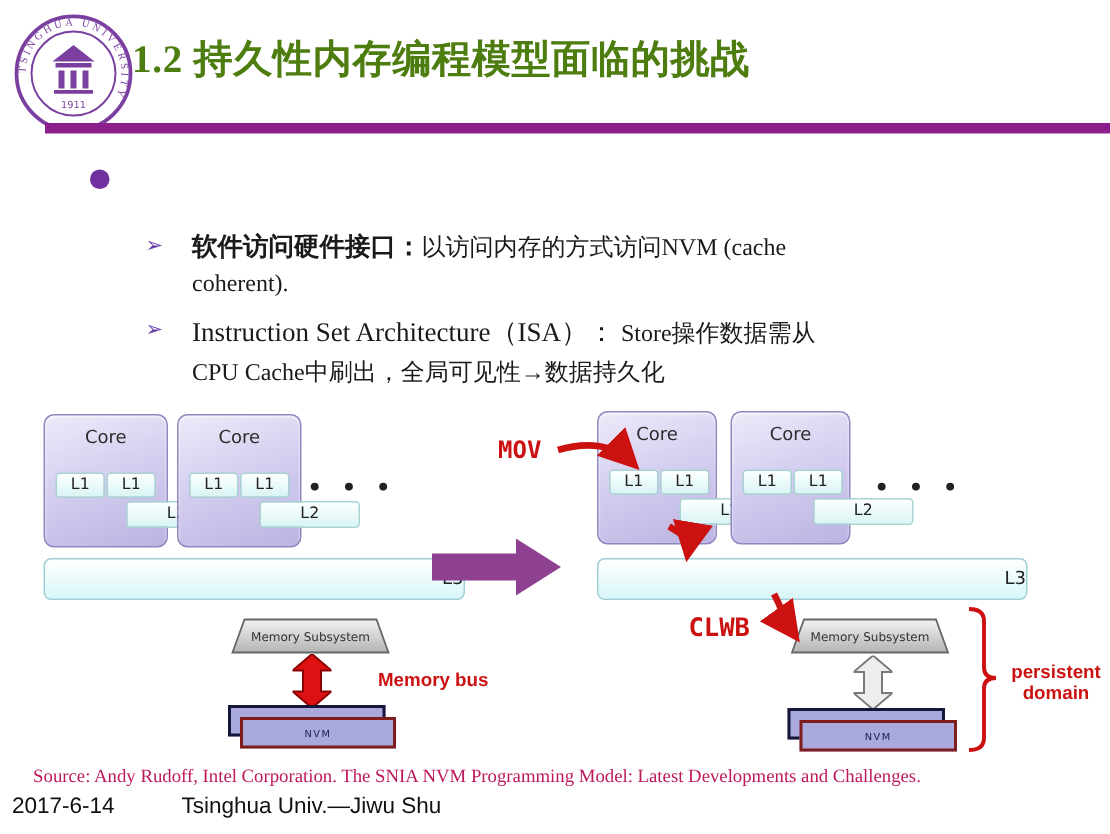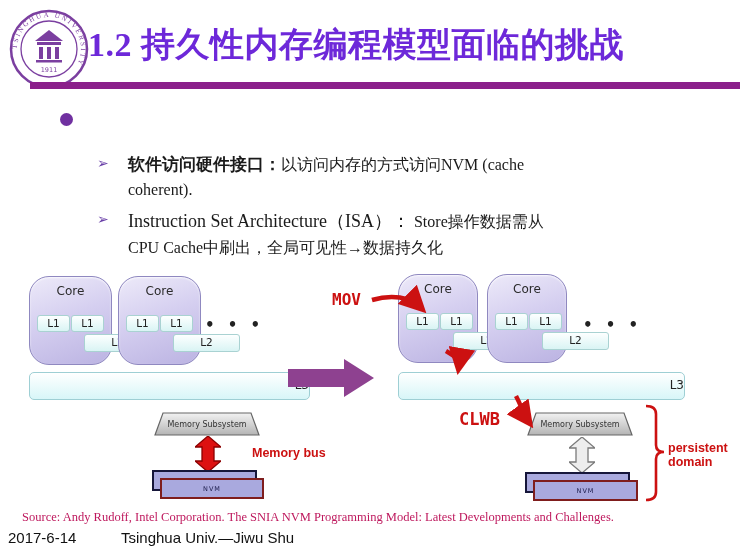--- a/index.html
+++ b/index.html
@@ -3,41 +3,41 @@
 <meta charset="utf-8">
 <style>
   html,body{margin:0;padding:0;background:#e8e8e8;}
   .slide{position:relative;width:740px;height:556px;background:#ffffff;overflow:hidden;
          font-family:"Liberation Sans",sans-serif;}
   .abs{position:absolute;}
 
   
   .logo{left:8px;top:8px;width:82px;height:82px;}
   .title{left:88px;top:22px;width:620px;font-family:"Liberation Serif",serif;
-         font-weight:bold;font-size:34px;letter-spacing:0.5px;color:#6d28d9;}
+         font-weight:bold;font-size:26px;letter-spacing:0.5px;color:#4d7c0f;}
   .divider{left:30px;top:82px;width:710px;height:7px;background:#8B1F8B;}
 
   
   .bullet-row{left:60px;top:104px;display:flex;align-items:flex-start;}
   .bullet-dot{width:13px;height:13px;border-radius:50%;background:#7030A0;margin-top:9px;}
   .bullet-text{margin-left:15px;font-size:22px;font-weight:bold;color:#7030A0;}
 
   
   .sub-bullet{left:97px;width:600px;color:#1a1a1a;}
   .sub-bullet .marker{position:absolute;left:0;top:2px;font-size:14px;color:#6A40A8;}
   .sub-bullet .line1{margin-left:31px;}
   .sub-bullet .line2{margin-left:31px;font-family:"Liberation Serif",serif;font-size:16px;margin-top:5px;}
   .sub-bullet .lead{font-size:17px;font-weight:bold;}
   .sub-bullet .rest{font-family:"Liberation Serif",serif;font-size:16px;}
   #sb1{top:153px;}
   #sb2{top:209px;}
   #sb2 .lead{font-family:"Liberation Serif",serif;font-weight:normal;font-size:18px;}
 
   
-  .core-box{width:81px;height:87px;border:1.5px solid #8F88C0;border-radius:20px;
+  .core-box{width:81px;height:87px;border:1.5px solid #8F88C0;border-radius:7px;
             background:linear-gradient(160deg,#EDEAF9 0%,#D5CFF0 45%,#BBB3E2 100%);
             box-shadow:inset 0 1px 2px rgba(255,255,255,.8);}
   .core-label{position:absolute;top:7px;left:0;width:100%;text-align:center;
               font-family:"DejaVu Sans",sans-serif;font-size:12px;color:#2b2b2b;}
   .cache{position:absolute;background:linear-gradient(#FDFFFF,#D9F4F4);
          border:1px solid #A9D2D2;border-radius:3px;text-align:center;
          font-family:"DejaVu Sans",sans-serif;font-size:10.5px;color:#222;line-height:15px;}
   .l1a{left:7px;top:38px;width:31px;height:15px;}
   .l1b{left:41px;top:38px;width:31px;height:15px;}
   .l2 {left:7px;top:57px;width:65px;height:16px;margin-left:47px;}
@@ -167,21 +167,21 @@
 
   <svg class="abs" style="left:569px;top:437px;" width="26" height="36">
     <polygon points="13,0 26,11 19,11 19,25 26,25 13,36 0,25 7,25 7,11 0,11" fill="#EDEDED" stroke="#7a7a7a" stroke-width="1.3"></polygon>
   </svg>
 
   <div class="abs nvm-back" style="left:525px;top:472px;width:101px;height:17px;"></div>
   <div class="abs nvm-front" style="left:533px;top:480px;width:101px;height:17px;">NVM</div>
 
   <div class="abs mono-note" style="left:332px;top:290px;font-size:16px;">MOV</div>
   <div class="abs mono-note" style="left:459px;top:409px;font-size:17px;">CLWB</div>
-  <div class="abs red-note" style="left:668px;top:441px;width:72px;font-size:12.5px;line-height:14px;">
+  <div class="abs red-note" style="left:668px;top:441px;width:72px;text-align:center;font-size:12.5px;line-height:14px;">
     <div>persistent</div>
     <div>domain</div>
   </div>
 
   <svg class="abs" style="left:0;top:0;pointer-events:none;" width="740" height="556">
     <defs>
       <marker id="redHead" markerWidth="6" markerHeight="6" refX="4" refY="3" orient="auto">
         <polygon points="0,0 6,3 0,6" fill="#CC1111"></polygon>
       </marker>
     </defs>

